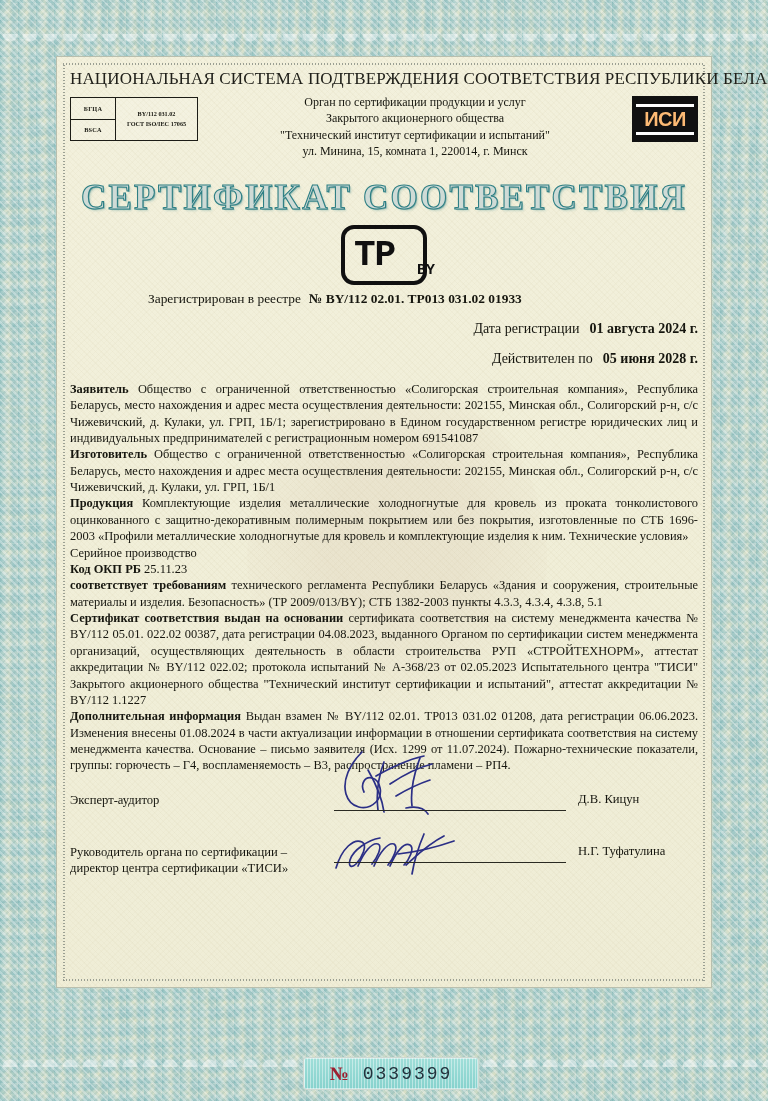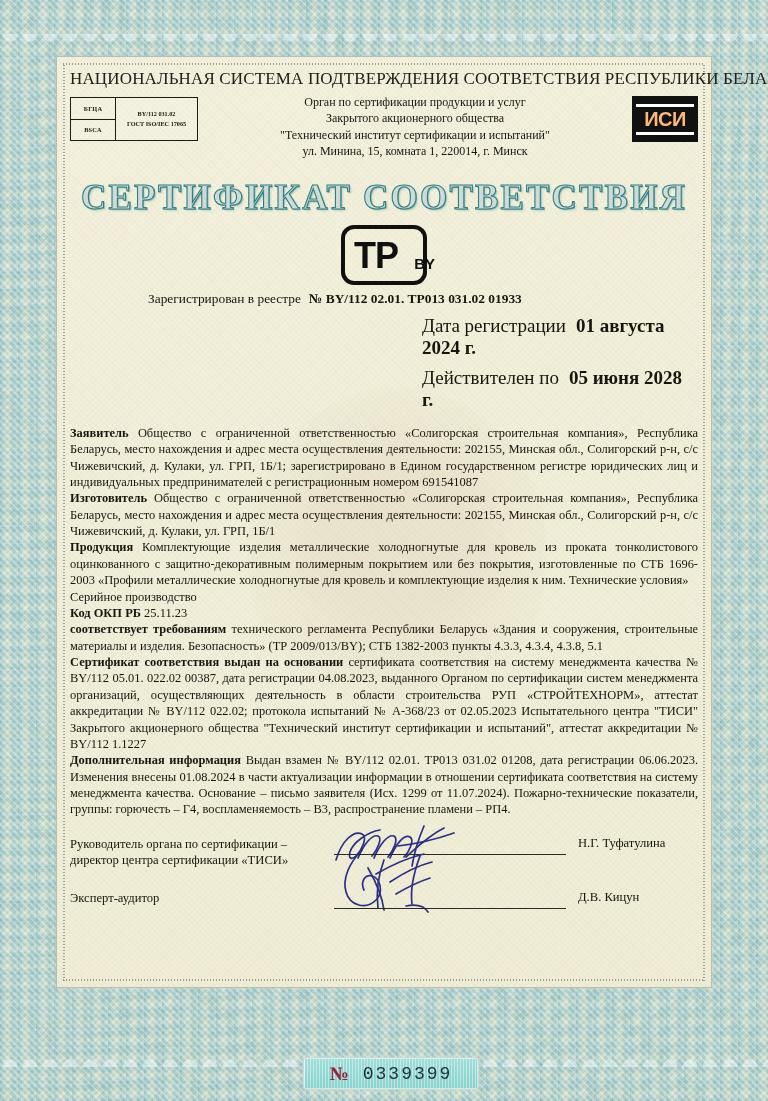--- a/index.html
+++ b/index.html
@@ -230,31 +230,31 @@
     width: 86px;
     height: 60px;
     border: 4.5px solid #101010;
     border-radius: 13px;
     position: relative;
     box-sizing: border-box;
   }
   .tpby .tp {
     position: absolute;
     left: 9px; top: 4px;
-    font-family: Liberation Sans, sans-serif;
+    font-family: Liberation Mono, monospace;
     font-size: 36px;
     font-weight: bold;
     letter-spacing: -1px;
     line-height: 1.25;
     color: #101010;
   }
   .tpby .by {
     position: absolute;
-    right: -12px; bottom: 9px;
-    font-family: Liberation Sans, sans-serif;
+    right: -12px; bottom: 2px;
+    font-family: Liberation Mono, monospace;
     font-size: 15px;
     font-weight: bold;
     color: #101010;
     background: transparent;
     text-align: center;
   }
   .tpby::after {
     
     content: "";
     position: absolute;
@@ -267,24 +267,24 @@
   
   .reg-line {
     margin-top: 6px;
     font-size: 13.4px;
     padding-left: 78px;
   }
   .reg-line .lbl { }
   .reg-line .val { font-weight: bold; margin-left: 8px; }
 
   .date-line {
-    font-size: 19px;
-    text-align: left;
+    font-size: 14px;
+    text-align: right;
     padding-left: 352px;
-    margin-top: 8px;
+    margin-top: 14px;
   }
   .date-line .dval { font-weight: bold; margin-left: 10px; }
 
   
   .body-text {
     margin-top: 14px;
     font-size: 12.45px;
     line-height: 1.315;
   }
   .sec {
@@ -468,58 +468,58 @@
       </div>
 
       <div class="sec">
         <b>Дополнительная информация</b>
         <span>Выдан взамен № BY/112 02.01. ТР013 031.02 01208, дата регистрации 06.06.2023. Изменения внесены 01.08.2024 в части актуализации информации в отношении сертификата соответствия на систему менеджмента качества. Основание – письмо заявителя (Исх. 1299 от 11.07.2024). Пожарно-технические показатели, группы: горючесть – Г4, воспламеняемость – В3, распространение пламени – РП4.</span>
       </div>
 
     </div>
 
     <div class="signatures">
-
-      <div class="sig-row">
-        <div class="sig-role">Руководитель органа по сертификации – директор центра сертификации «ТИСИ»</div>
-        <div class="sig-line">
-          <svg class="ink" width="140" height="44" viewBox="0 0 140 44" style="left:-6px; top:-12px;">
-            <g fill="none" stroke="#2b2f86" stroke-width="1.7" stroke-linecap="round">
-              <path d="M8,36 C14,16 26,6 34,10 C40,13 34,26 28,32 C24,36 20,35 22,28 C25,18 40,8 52,6"></path>
-              <path d="M30,34 C36,20 44,10 50,12 C55,14 49,26 44,32"></path>
-              <path d="M46,34 C52,20 60,10 66,12 C71,15 65,27 60,33"></path>
-              <path d="M62,34 C68,20 76,10 82,13 C87,16 81,28 76,33"></path>
-              <path d="M78,33 C88,24 100,12 116,4"></path>
-              <path d="M70,22 C88,20 106,16 126,9"></path>
-              <path d="M96,2 C90,16 86,30 84,42"></path>
-            </g>
-          </svg>
-        </div>
-        <div class="sig-name">Н.Г. Туфатулина</div>
-      </div>
 
       <div class="sig-row">
         <div class="sig-role">Эксперт-аудитор</div>
         <div class="sig-line">
           <svg class="ink" width="130" height="70" viewBox="0 0 130 70" style="left:-2px; top:-42px;">
             <g fill="none" stroke="#2b2f86" stroke-width="1.7" stroke-linecap="round">
               <path d="M30,2 C18,14 10,30 14,44 C18,58 34,62 44,52 C52,44 48,30 40,28 C33,26 28,34 32,42"></path>
               <path d="M36,20 C44,34 50,48 52,62"></path>
               <path d="M52,12 C46,28 44,44 46,60"></path>
               <path d="M44,26 C58,18 74,10 92,6"></path>
               <path d="M58,34 C70,26 84,18 100,14"></path>
               <path d="M64,46 C74,40 86,34 98,30"></path>
               <path d="M88,8 C82,24 78,40 80,56"></path>
               <path d="M74,58 C84,56 92,58 96,64"></path>
             </g>
           </svg>
         </div>
         <div class="sig-name">Д.В. Кицун</div>
       </div>
 
+      <div class="sig-row">
+        <div class="sig-role">Руководитель органа по сертификации – директор центра сертификации «ТИСИ»</div>
+        <div class="sig-line">
+          <svg class="ink" width="140" height="44" viewBox="0 0 140 44" style="left:-6px; top:-12px;">
+            <g fill="none" stroke="#2b2f86" stroke-width="1.7" stroke-linecap="round">
+              <path d="M8,36 C14,16 26,6 34,10 C40,13 34,26 28,32 C24,36 20,35 22,28 C25,18 40,8 52,6"></path>
+              <path d="M30,34 C36,20 44,10 50,12 C55,14 49,26 44,32"></path>
+              <path d="M46,34 C52,20 60,10 66,12 C71,15 65,27 60,33"></path>
+              <path d="M62,34 C68,20 76,10 82,13 C87,16 81,28 76,33"></path>
+              <path d="M78,33 C88,24 100,12 116,4"></path>
+              <path d="M70,22 C88,20 106,16 126,9"></path>
+              <path d="M96,2 C90,16 86,30 84,42"></path>
+            </g>
+          </svg>
+        </div>
+        <div class="sig-name">Н.Г. Туфатулина</div>
+      </div>
+
     </div>
 
   </div>
 
   <div class="serial-panel">
     <span class="serial-no">№</span>
     <span class="serial-num">0339399</span>
   </div>
 
 </div>

